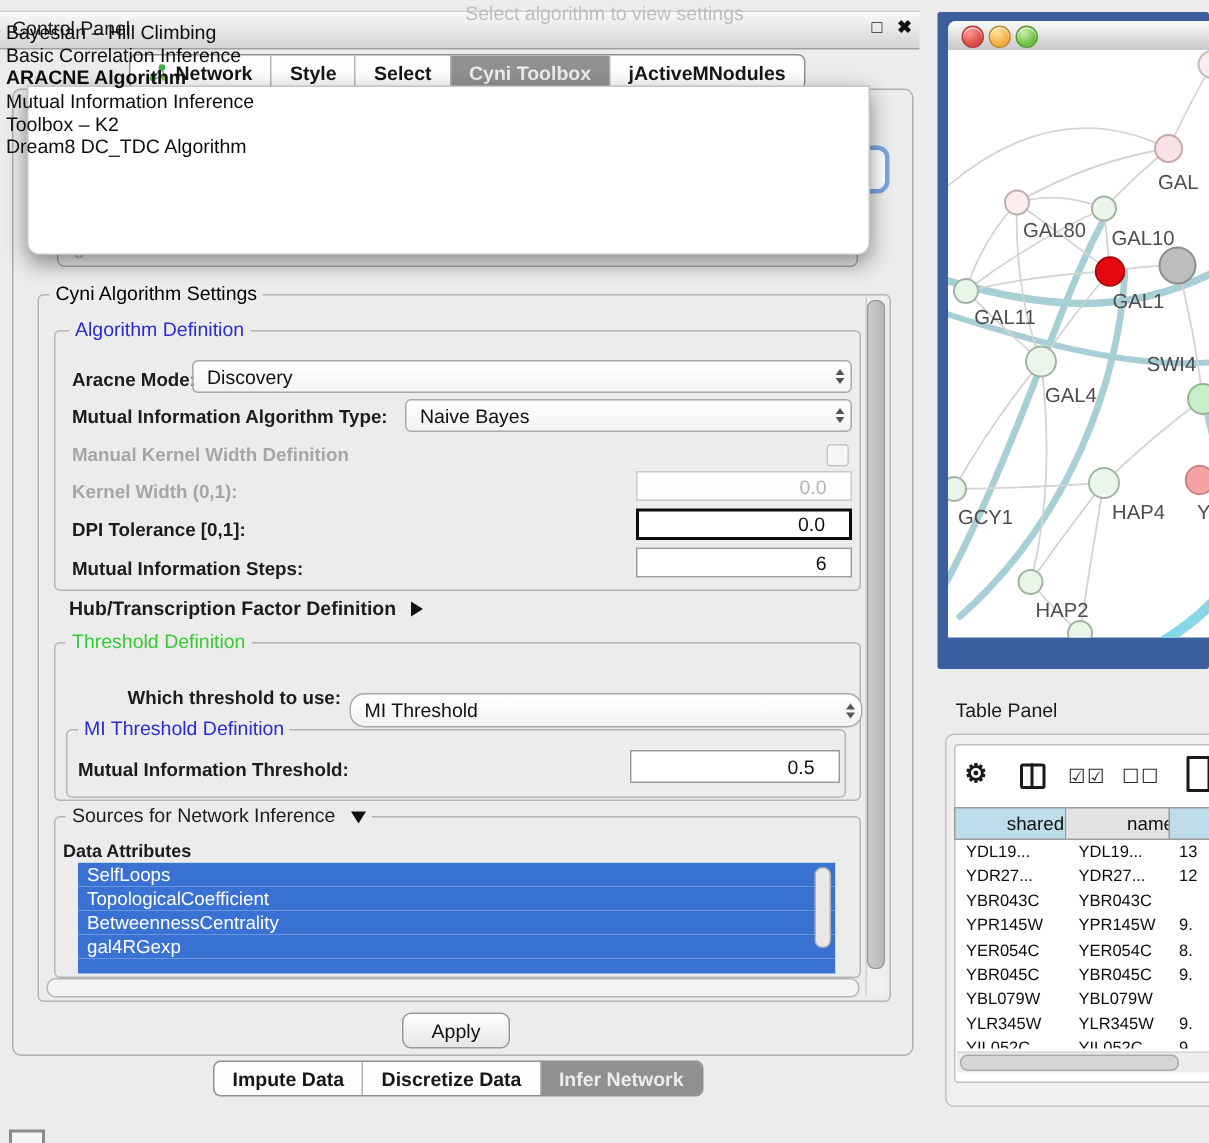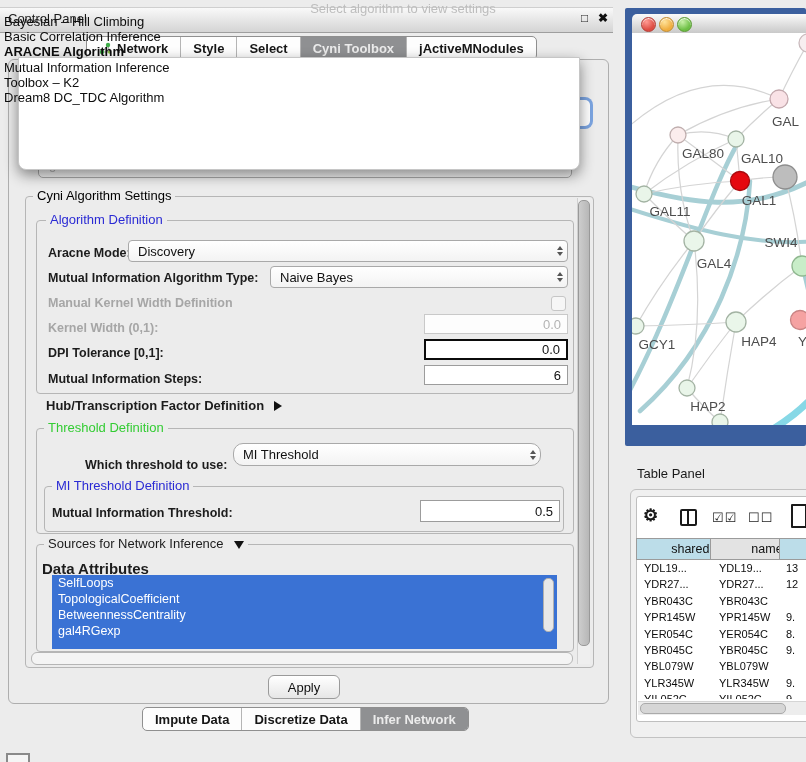--- a/index.html
+++ b/index.html
@@ -52,33 +52,33 @@
 
   .combo{position:absolute;background:linear-gradient(#fff,#f3f3f3);border:1px solid #a9a9a9;border-radius:4px;
     font-size:13px;display:flex;align-items:center;padding-left:9px;color:#111;box-sizing:border-box;}
   .stepperbox{position:absolute;right:4px;top:50%;transform:translateY(-50%);display:flex;flex-direction:column;
     align-items:center;gap:2px;}
   .tri-u{width:0;height:0;border-left:3.5px solid transparent;border-right:3.5px solid transparent;border-bottom:4px solid #555;}
   .tri-d{width:0;height:0;border-left:3.5px solid transparent;border-right:3.5px solid transparent;border-top:4px solid #555;}
 
   #combo-aracne{left:128px;top:240px;width:440px;height:22px;}
   #combo-mitype{left:270px;top:266px;width:298px;height:22px;}
-  #combo-which{left:233px;top:443px;width:308px;height:23px;border-radius:10px;}
+  #combo-which{left:233px;top:462px;width:342px;height:23px;border-radius:10px;}
 
   #lbl-aracne{left:48px;top:246px;}
   #lbl-mitype{left:48px;top:271px;}
   #lbl-manual{left:48px;top:296px;}
   #lbl-kernel{left:48px;top:321px;}
   #lbl-dpi{left:48px;top:346px;}
   #lbl-misteps{left:48px;top:372px;}
 
   #chk-manual{left:551px;top:296px;width:13px;height:13px;border:1px solid #c6c6c6;border-radius:3px;background:#f6f6f6;}
 
   .field{position:absolute;background:#fff;border:1px solid #9c9c9c;font-size:13px;display:flex;align-items:center;
-    justify-content:flex-end;padding-right:6px;color:#111;box-sizing:border-box;}
+    justify-content:flex-end;padding-right:16px;color:#111;box-sizing:border-box;}
   .field.focused{border:2px solid #0b0b0b;}
   .field.disabled{border:1px solid #c9c9c9;color:#b3b3b3;background:#fdfdfd;}
   #fld-kernel{left:424px;top:314px;width:144px;height:20px;}
   #fld-dpi{left:424px;top:339px;width:144px;height:21px;}
   #fld-misteps{left:424px;top:365px;width:144px;height:20px;}
   #fld-mithr{left:420px;top:500px;width:140px;height:22px;}
 
   #hub-row{left:46px;top:398px;font-size:13px;font-weight:bold;color:#1c1c1c;display:flex;align-items:center;}
   .tri-r{display:inline-block;width:0;height:0;border-top:5.5px solid transparent;border-bottom:5.5px solid transparent;
     border-left:8px solid #111;margin-left:10px;}
@@ -87,21 +87,21 @@
 
   #thr-group{left:36px;top:428px;width:536px;height:104px;}
   #thr-title{left:44px;top:421px;}
   #lbl-which{left:85px;top:458px;}
   #mithr-group{left:44px;top:486px;width:518px;height:44px;}
   #mithr-title{left:52px;top:479px;background:#ececec;}
   #lbl-mithr{left:52px;top:506px;}
 
   #src-group{left:36px;top:544px;width:536px;height:106px;}
   #src-title{left:44px;top:537px;color:#1c1c1c;}
-  #lbl-attrs{left:42px;top:560px;font-size:15px;}
+  #lbl-attrs{left:42px;top:560px;font-size:12px;}
   #attr-list{left:52px;top:575px;width:505px;height:74px;background:#fff;overflow:hidden;}
   .attr-item{height:16px;line-height:16px;background:#3a72d4;color:#fff;font-size:12.5px;padding-left:6px;white-space:nowrap;}
   #attr-scroll{left:543px;top:578px;width:9px;height:52px;background:#e8e8e8;border:1px solid #b0b0b0;border-radius:5px;z-index:2;}
 
   #vscroll-track{left:577px;top:198px;width:12px;height:466px;background:#efefef;border-left:1px solid #d0d0d0;}
   #vscroll-thumb{left:578px;top:200px;width:10px;height:444px;background:linear-gradient(90deg,#cdcdcd,#b7b7b7);
     border:1px solid #999;border-radius:5px;}
   #hscroll-thumb{left:31px;top:652px;width:540px;height:11px;background:#f4f4f4;border:1px solid #b5b5b5;border-radius:6px;}
 
   #apply-btn{left:268px;top:675px;width:70px;height:22px;background:linear-gradient(#fff,#e6e6e6);

